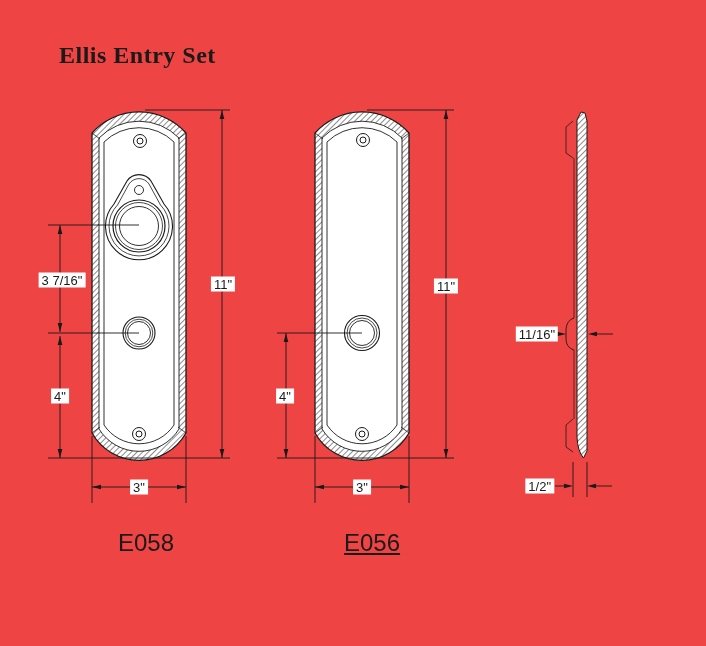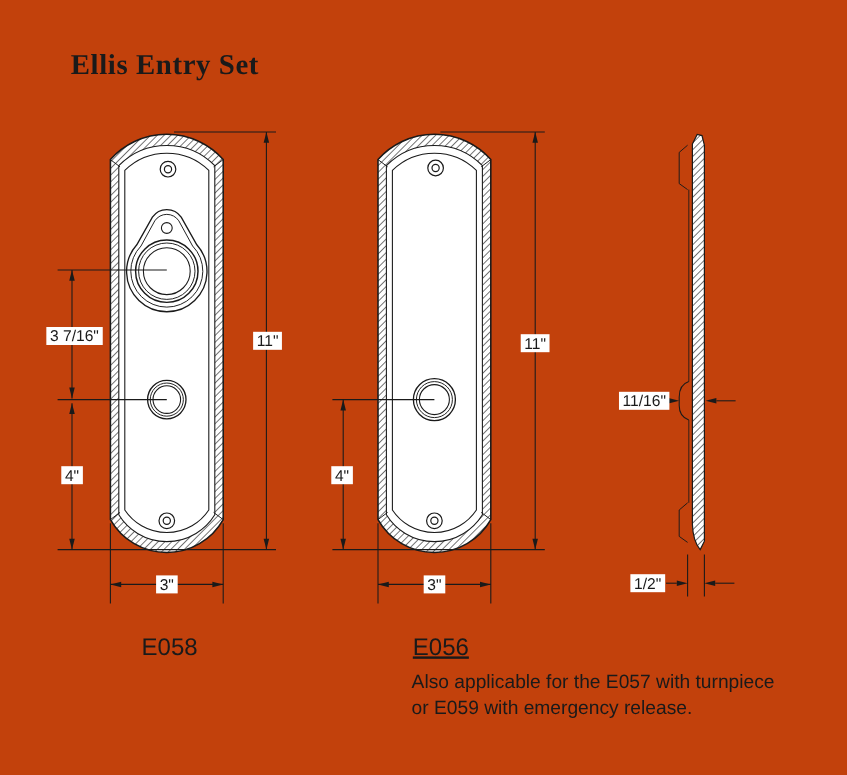--- a/index.html
+++ b/index.html
@@ -1,31 +1,31 @@
 <!DOCTYPE html>
 <html><head>
 <meta charset="utf-8">
 <style>
   html,body{margin:0;padding:0;background:#ffffff;}
   .canvas{
-    position:relative;width:706px;height:646px;background:#c2410c;
+    position:relative;width:706px;height:646px;background:#ef4444;
     font-family:"Liberation Sans",sans-serif;color:#1a1a1a;overflow:hidden;
   }
   .drawing-svg{position:absolute;left:0;top:0;}
   .title{
     position:absolute;left:59px;top:42px;
     font-family:"Liberation Serif",serif;font-weight:bold;font-size:24px;
     letter-spacing:0.5px;white-space:nowrap;
   }
   .dim{
     position:absolute;font-size:13px;line-height:15px;background:#ffffff;
     padding:0 3px;white-space:nowrap;transform:translate(-50%,-50%);
   }
   .dim.right{transform:translate(-100%,-50%);}
-  .model{position:absolute;font-size:20px;white-space:nowrap;}
+  .model{position:absolute;font-size:24px;white-space:nowrap;}
   .note{position:absolute;left:343px;top:558px;font-size:16px;line-height:22px;white-space:nowrap;}
 </style>
 </head>
 <body>
 
 <div class="canvas">
 
   <svg class="drawing-svg" width="706" height="646" viewBox="0 0 706 646">
     <defs>
       <pattern id="hatch" patternUnits="userSpaceOnUse" width="4" height="4" patternTransform="rotate(45)">
@@ -165,18 +165,14 @@
   <div class="dim" style="left:285px;top:396px;">4"</div>
   <div class="dim" style="left:446px;top:286px;">11"</div>
   <div class="dim" style="left:362px;top:487px;">3"</div>
 
   <div class="dim right" style="left:558px;top:334px;">11/16"</div>
   <div class="dim right" style="left:554px;top:486px;">1/2"</div>
 
   <div class="model" style="left:118px;top:529px;">E058</div>
   <div class="model" style="left:344px;top:529px;text-decoration:underline;">E056</div>
 
-  <div class="note">
-    <div>Also applicable for the E057 with turnpiece</div>
-    <div>or E059 with emergency release.</div>
-  </div>
 
 </div>
 
 </body></html>

